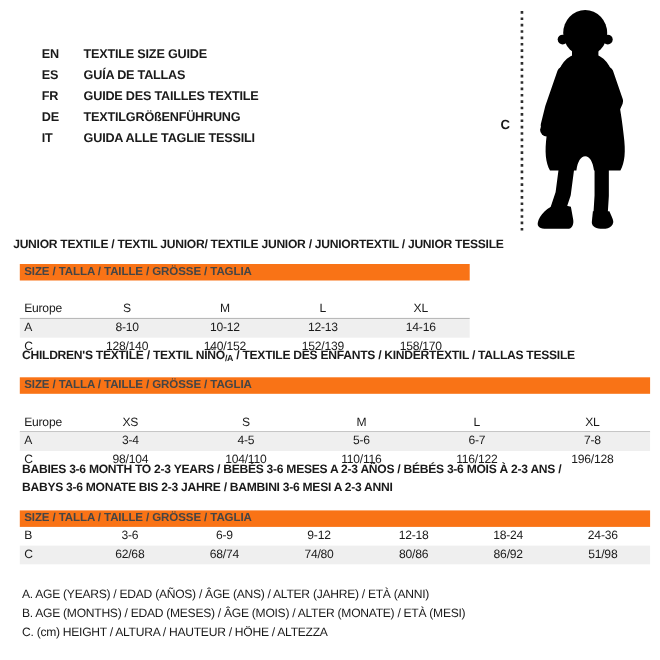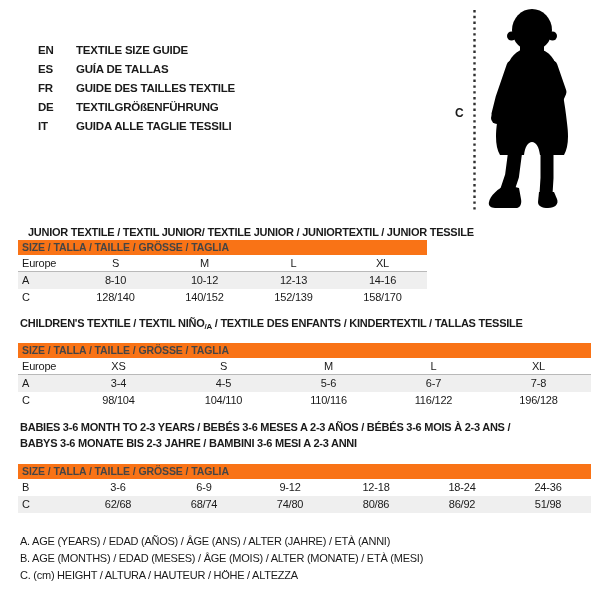--- a/index.html
+++ b/index.html
@@ -19,33 +19,33 @@
 
   
   .figure{position:absolute;top:8px;left:452px;width:140px;height:206px;}
   .measure-label{position:absolute;left:3px;top:98px;font-weight:700;font-size:12px;}
   .measure-line{position:absolute;left:20px;top:0;}
   .baby{position:absolute;left:36px;top:0;}
 
   
   .sec-title{position:absolute;font-weight:700;font-size:11px;letter-spacing:-0.25px;white-space:nowrap;}
   .sec-title sub{font-size:8px;vertical-align:-2px;}
-  .t1{top:216px;left:28px;margin-top:10px;}
+  .t1{top:216px;left:12px;}
   .t2{top:317px;left:20px;}
   .t3{top:419px;left:20px;line-height:16px;}
 
   
   .tbl{position:absolute;left:18px;}
   .tbl1{top:240px;width:409px;}
   .tbl2{top:343px;width:573px;}
   .tbl3{top:464px;width:573px;}
   .bar{height:15px;line-height:15px;background:#f97316;color:#454545;
     font-weight:700;font-size:10.5px;letter-spacing:-0.1px;padding-left:4px;}
   .trow{display:flex;height:17px;line-height:17px;font-size:11px;letter-spacing:-0.2px;}
-  .trow.hdrrow{border-bottom:1px solid #b9b9b9;height:16px;line-height:16px;}
+  .trow.hdrrow{border-bottom:1px solid #b9b9b9;height:16px;line-height:16px;margin-top:18px;}
   .trow.alt{background:#efefef;}
   .c0{padding-left:4px;text-align:left;}
   .tbl1 .c0{width:49px;}
   .tbl2 .c0{width:44px;}
   .tbl3 .c0{width:53px;}
   .c{flex:1;text-align:center;}
 
   
   .footnotes{position:absolute;top:533px;left:20px;}
   .footnote{height:17px;line-height:17px;font-weight:400;font-size:11px;letter-spacing:-0.25px;}

